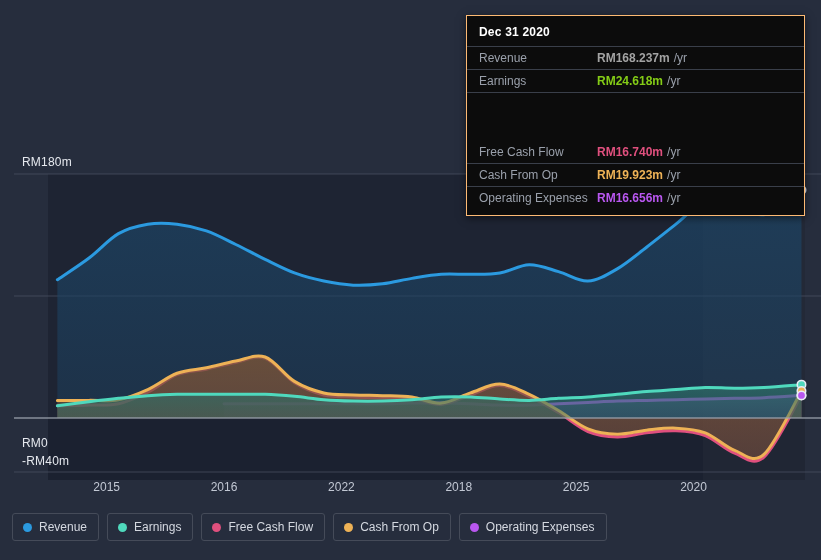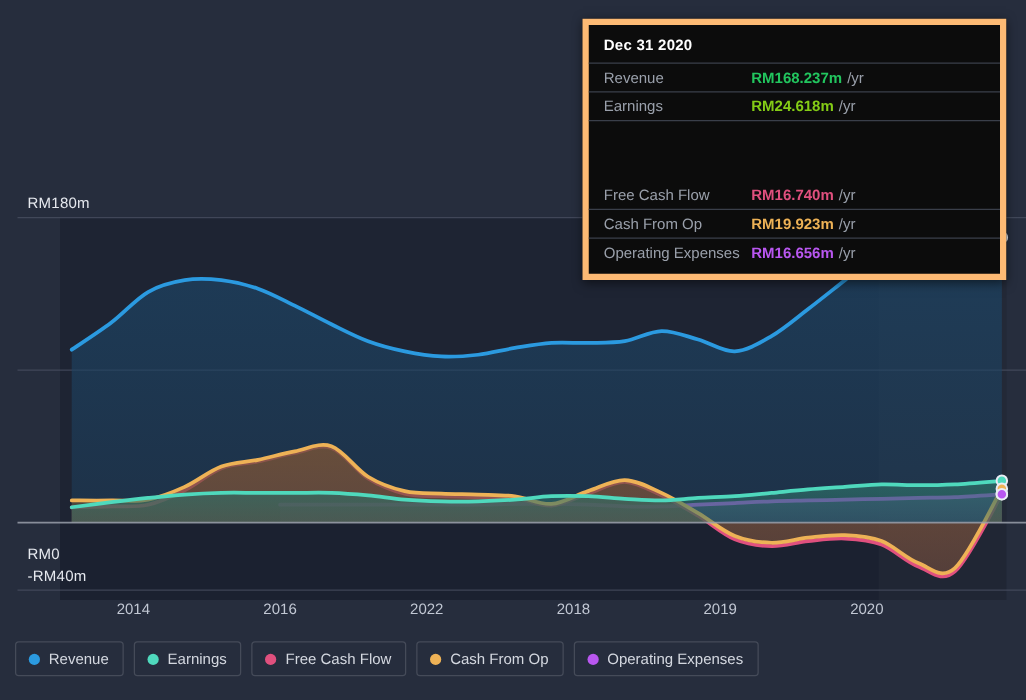--- a/index.html
+++ b/index.html
@@ -20,21 +20,21 @@
     white-space:nowrap;
   }
   .xlab{
     position:absolute;color:#c2c8d4;font-size:12px;white-space:nowrap;
     transform:translateX(-50%);
   }
 
   
   #tooltip{
     position:absolute;left:466px;top:15px;width:339px;
-    background:#0c0c0c;border:5px solid #fdba74;
+    background:#0c0c0c;border:1px solid #fdba74;
     padding:8px 0 6px 0;box-sizing:border-box;
     box-shadow:0 2px 8px rgba(0,0,0,.55);
   }
   #tooltip .tt-title{
     color:#ffffff;font-size:12px;font-weight:bold;
     padding:1px 12px 7px 12px;letter-spacing:.2px;
   }
   .tt-row{
     display:flex;align-items:baseline;
     padding:4px 12px 4px 12px;
@@ -114,34 +114,34 @@
       <circle cx="801.479069767445" cy="395.308" r="4.2" fill="#e0507e" stroke="#e9edf5" stroke-width="1.6"></circle>
       <circle cx="801.479069767445" cy="390.99326666666667" r="4.2" fill="#eeb256" stroke="#e9edf5" stroke-width="1.6"></circle>
       <circle cx="801.479069767445" cy="395.4218666666667" r="4.2" fill="#b957f0" stroke="#e9edf5" stroke-width="1.6"></circle>
     </svg>
 
   <div class="ylab" style="left:22px;top:155px;">RM180m</div>
   <div class="ylab" style="left:22px;top:400px;margin-top:36px;">RM0</div>
   <div class="ylab" style="left:22px;top:454px;">-RM40m</div>
 
   <div id="xlabels">
-      <div class="xlab" style="left: 106.682px; top: 480px;">2014</div>
+      <div class="xlab" style="left: 106.682px; top: 480px;">2015</div>
       <div class="xlab" style="left: 224.047px; top: 480px;">2016</div>
       <div class="xlab" style="left: 341.411px; top: 480px;">2022</div>
       <div class="xlab" style="left: 458.775px; top: 480px;">2018</div>
-      <div class="xlab" style="left: 576.14px; top: 480px;">2019</div>
+      <div class="xlab" style="left: 576.14px; top: 480px;">2025</div>
       <div class="xlab" style="left: 693.504px; top: 480px;">2020</div>
     </div>
 
   <div id="tooltip">
     <div class="tt-title">Dec 31 2020</div>
     <div id="tt-rows">
         <div class="tt-row">
           <span class="tt-label">Revenue</span>
-          <span class="tt-val" style="color: #22c55e;">RM168.237m</span>
+          <span class="tt-val" style="color: #a3a3a3;">RM168.237m</span>
           <span class="tt-unit">/yr</span>
         </div>
         <div class="tt-row">
           <span class="tt-label">Earnings</span>
           <span class="tt-val" style="color: #84cc16;">RM24.618m</span>
           <span class="tt-unit">/yr</span>
         </div>
         <div class="tt-row">
           <span class="tt-label">Free Cash Flow</span>
           <span class="tt-val" style="color: rgb(224, 80, 126); margin-top: 48px;">RM16.740m</span>

